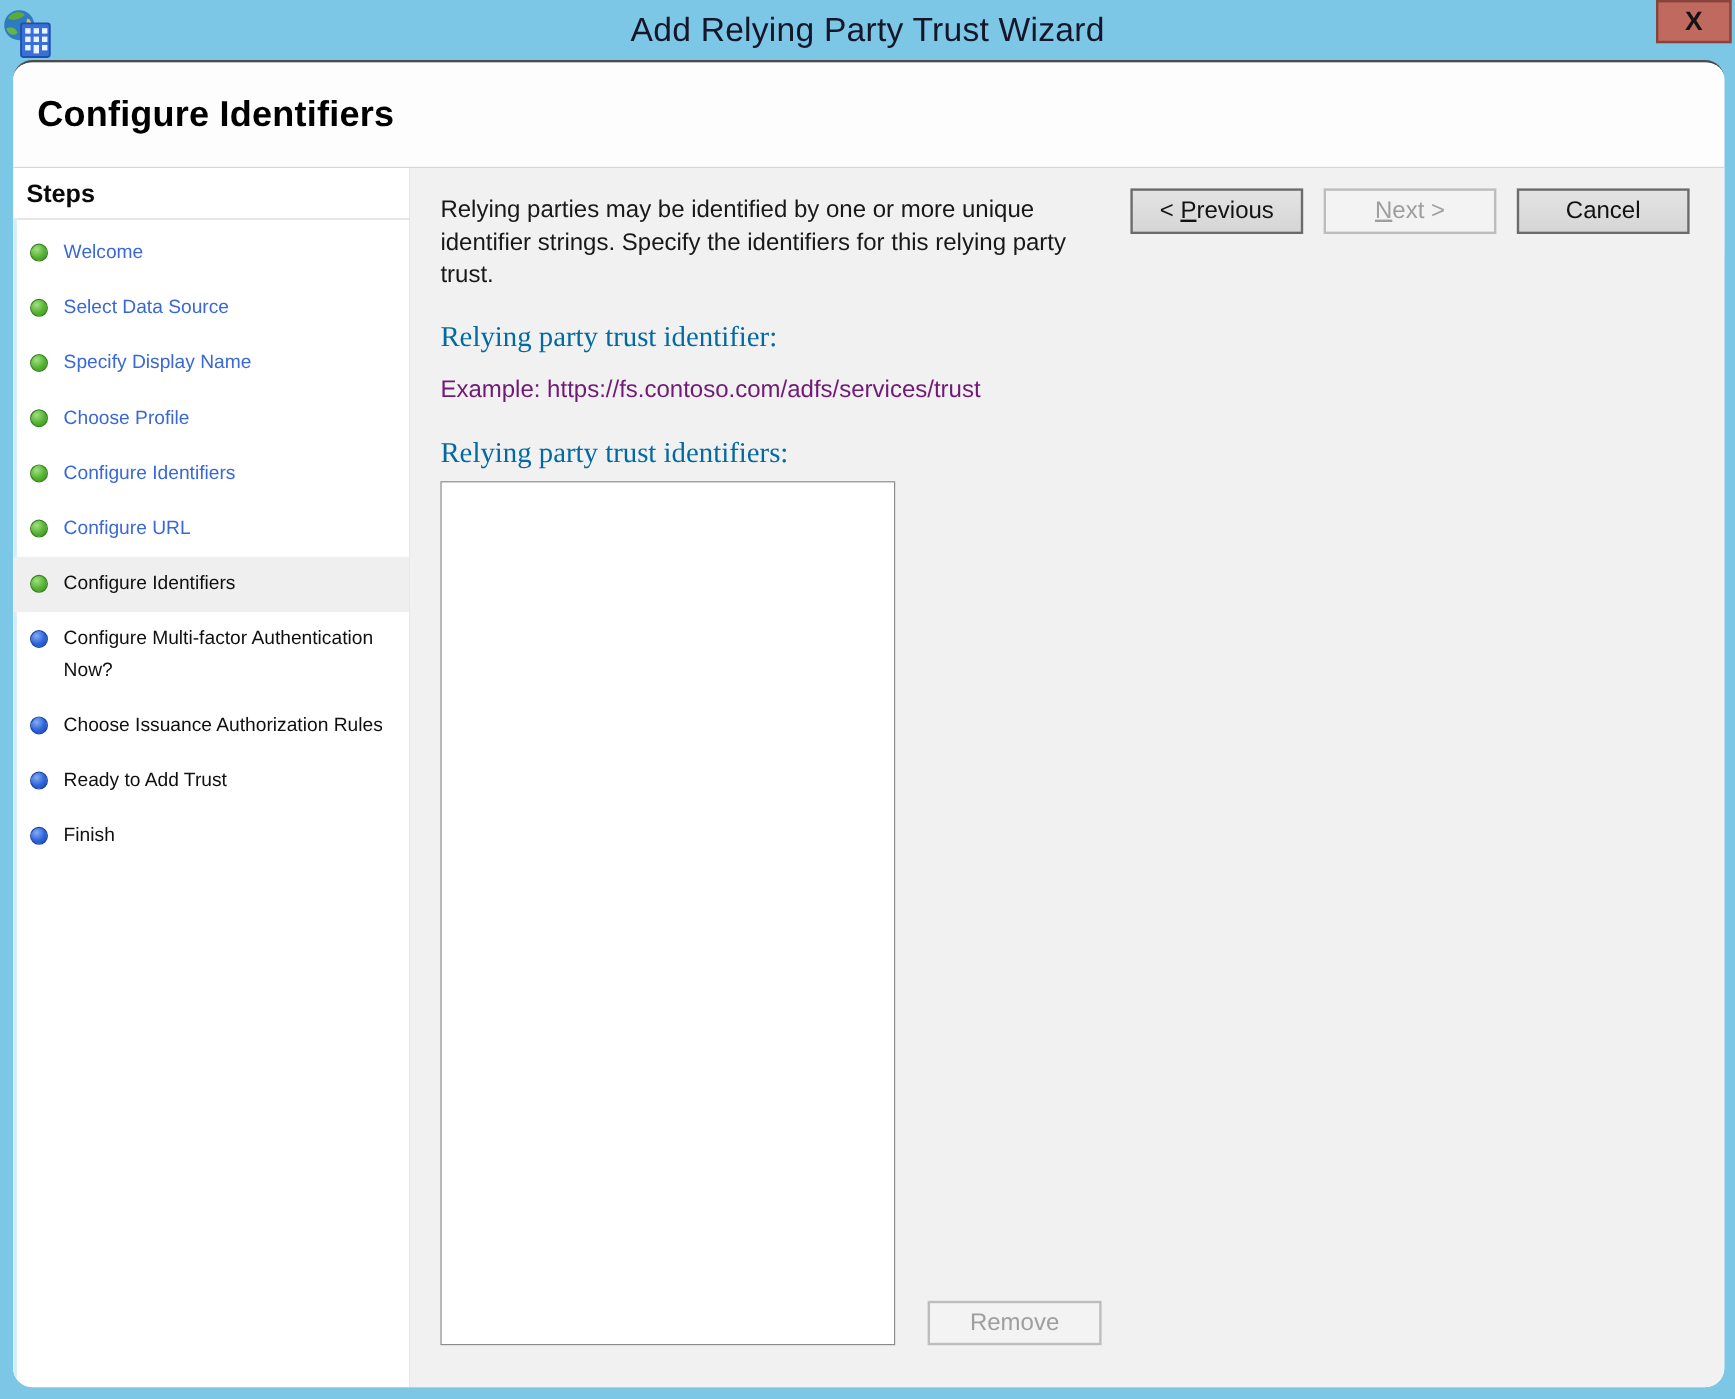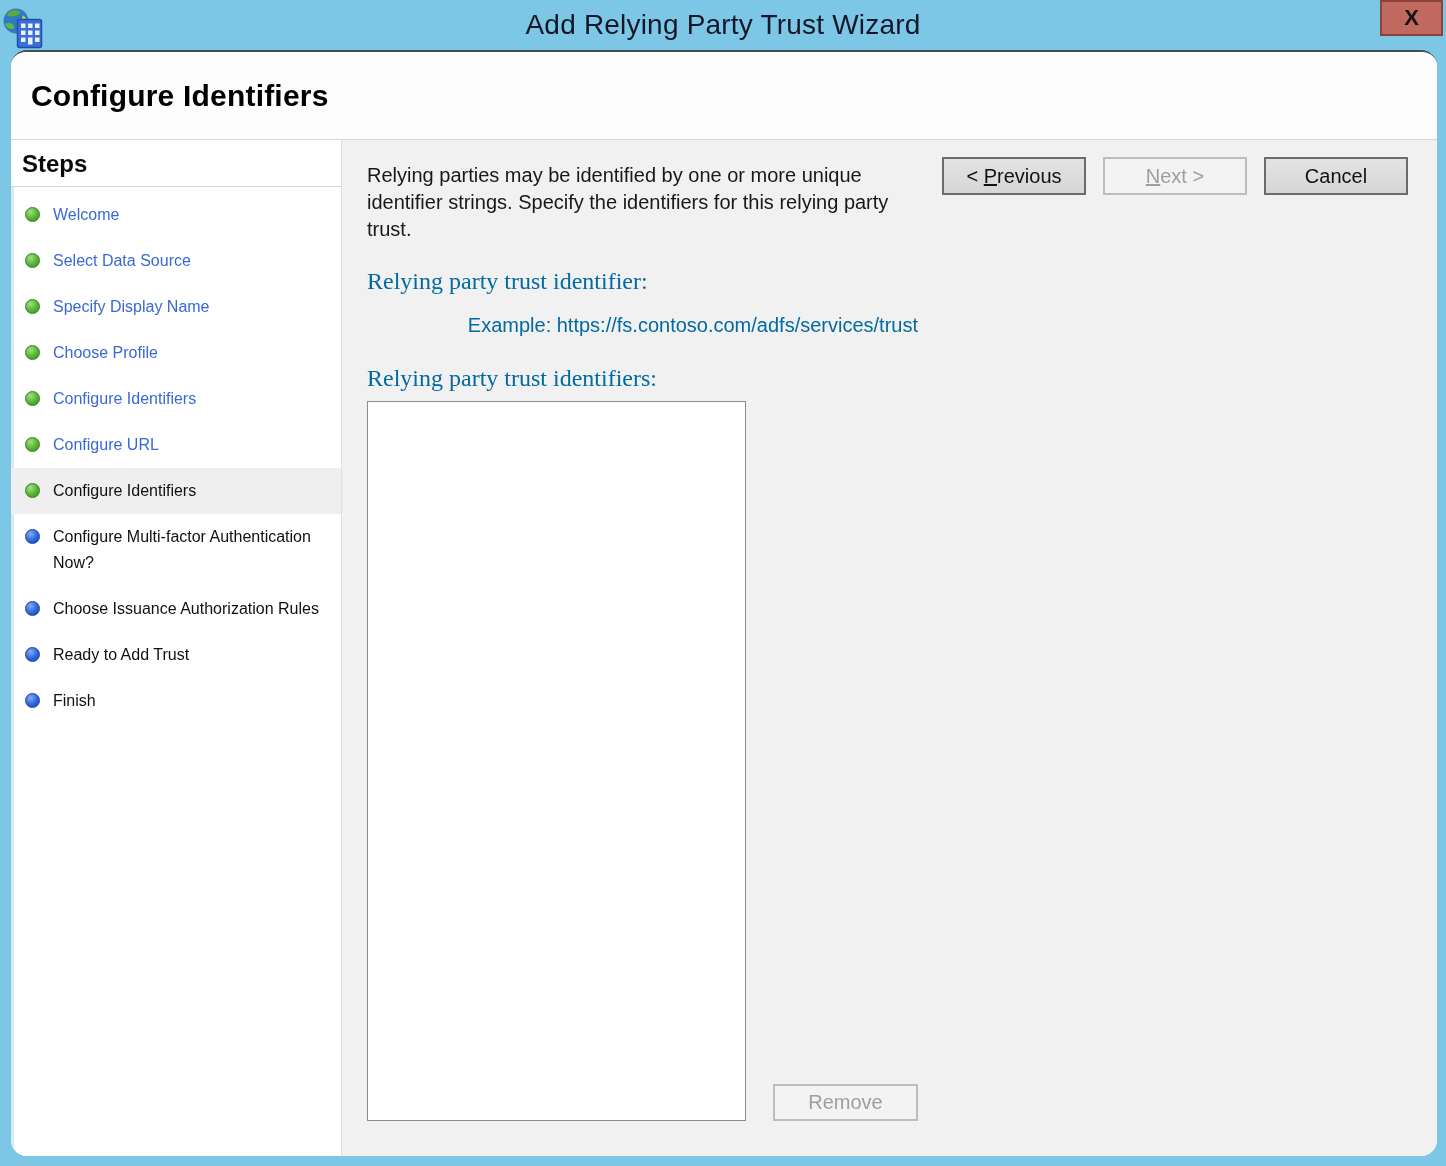--- a/index.html
+++ b/index.html
@@ -72,21 +72,21 @@
   
   .sidebar {
     width: 331px; flex: 0 0 auto;
     background: #ffffff;
     border-right: 1px solid #e0e0e0;
     display: flex; flex-direction: column;
     min-height: 0;
   }
   .steps-title {
     padding: 10px 0 8px 11px;
-    font-size: 24px; font-weight: bold; color: #0a0a0a;
+    font-size: 21px; font-weight: bold; color: #0a0a0a;
     border-bottom: 1px solid #d6d6d6;
   }
   .steps-list {
     flex: 1 1 auto;
     padding-top: 5px;
     box-shadow: inset 3px 0 0 #d3ecf8;
   }
   .step {
     display: flex; align-items: flex-start; gap: 13px;
     padding: 10px 10px 10px 14px;
@@ -148,21 +148,21 @@
     cursor: pointer;
     font-family: "Liberation Sans", sans-serif;
   }
   .btn span { white-space: pre; }
   .btn.disabled {
     background: #f3f3f3;
     border-color: #bdbdbd;
     color: #9e9e9e;
     cursor: default;
   }
-  .example { font-size: 20px; color: #0369a1; margin-top: 10px; text-align: right; }
+  .example { font-size: 20px; color: #701a75; margin-top: 10px; }
   .list-label { margin-top: 28px; }
   .list-row { flex: 1 1 auto; display: flex; align-items: flex-end; margin-bottom: 35px; min-height: 0; }
   .listbox {
     flex: 1 1 auto; height: 100%;
     background: #ffffff;
     border: 1px solid #8c8c8c;
     overflow: auto;
   }
 
   

